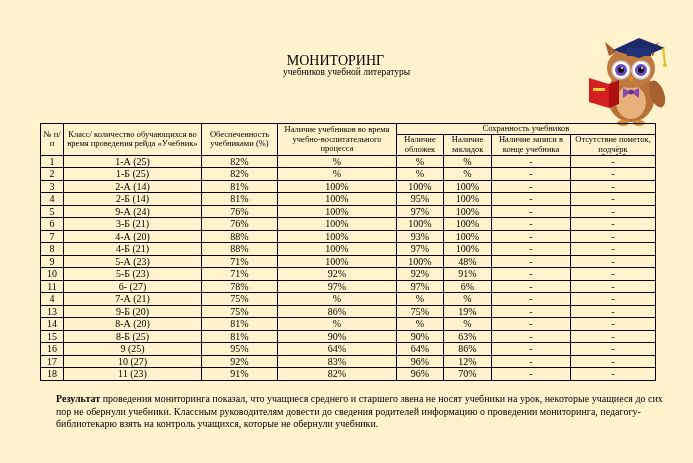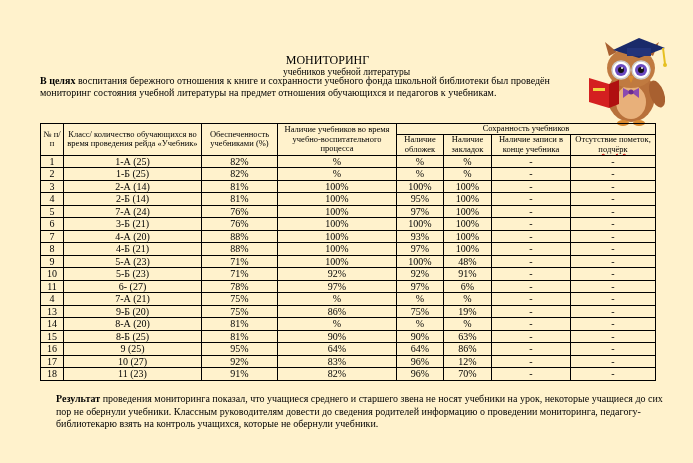--- a/index.html
+++ b/index.html
@@ -4,22 +4,22 @@
 <style>
   html, body { margin: 0; padding: 0; }
   body {
     width: 693px; height: 463px; overflow: hidden;
     background: #fff2cc;
     font-family: "Liberation Serif", "DejaVu Serif", serif;
     color: #000;
     position: relative;
   }
   .title {
-    position: absolute; left: 0; width: 655px; top: 55px;
-    text-align: center; font-size: 12px; line-height: 11px;
+    position: absolute; left: 8px; width: 655px; top: 55px;
+    text-align: center; font-size: 14px; line-height: 11px;
   }
   .subtitle {
     position: absolute; left: 0; width: 693px; top: 67px;
     text-align: center; font-size: 9.5px; line-height: 11px;
   }
   .intro {
     position: absolute; left: 40px; top: 75px; width: 560px;
     font-size: 10px; line-height: 12px;
   }
   .intro b { font-weight: bold; }
@@ -52,21 +52,20 @@
   }
   .result b { font-weight: bold; }
 </style>
 </head>
 <body>
 
 <div class="title">МОНИТОРИНГ</div>
 <div class="subtitle">учебников учебной литературы</div>
 
 <div class="intro">
-  <div><b>В целях</b><span> воспитания бережного отношения к книге и сохранности учебного фонда школьной библиотеки был проведён мониторинг состояния учебной литературы на предмет отношения обучающихся и педагогов к учебникам.</span></div>
 </div>
 
 <svg class="owl" viewBox="0 0 95 100">
 
   <ellipse cx="48" cy="68" rx="24" ry="26" fill="#b8703a"></ellipse>
   <ellipse cx="48" cy="74" rx="15" ry="17" fill="#e8b07a"></ellipse>
 
   <ellipse cx="48" cy="40" rx="24" ry="20" fill="#c07a40"></ellipse>
 
   <polygon points="26,28 22,14 34,24" fill="#a86030"></polygon>
@@ -164,21 +163,21 @@
         <td>2-Б (14)</td>
         <td>81%</td>
         <td>100%</td>
         <td>95%</td>
         <td>100%</td>
         <td>-</td>
         <td>-</td>
       </tr>
       <tr>
         <td>5</td>
-        <td>7-А (24)</td>
+        <td>9-А (24)</td>
         <td>76%</td>
         <td>100%</td>
         <td>97%</td>
         <td>100%</td>
         <td>-</td>
         <td>-</td>
       </tr>
       <tr>
         <td>6</td>
         <td>3-Б (21)</td>

